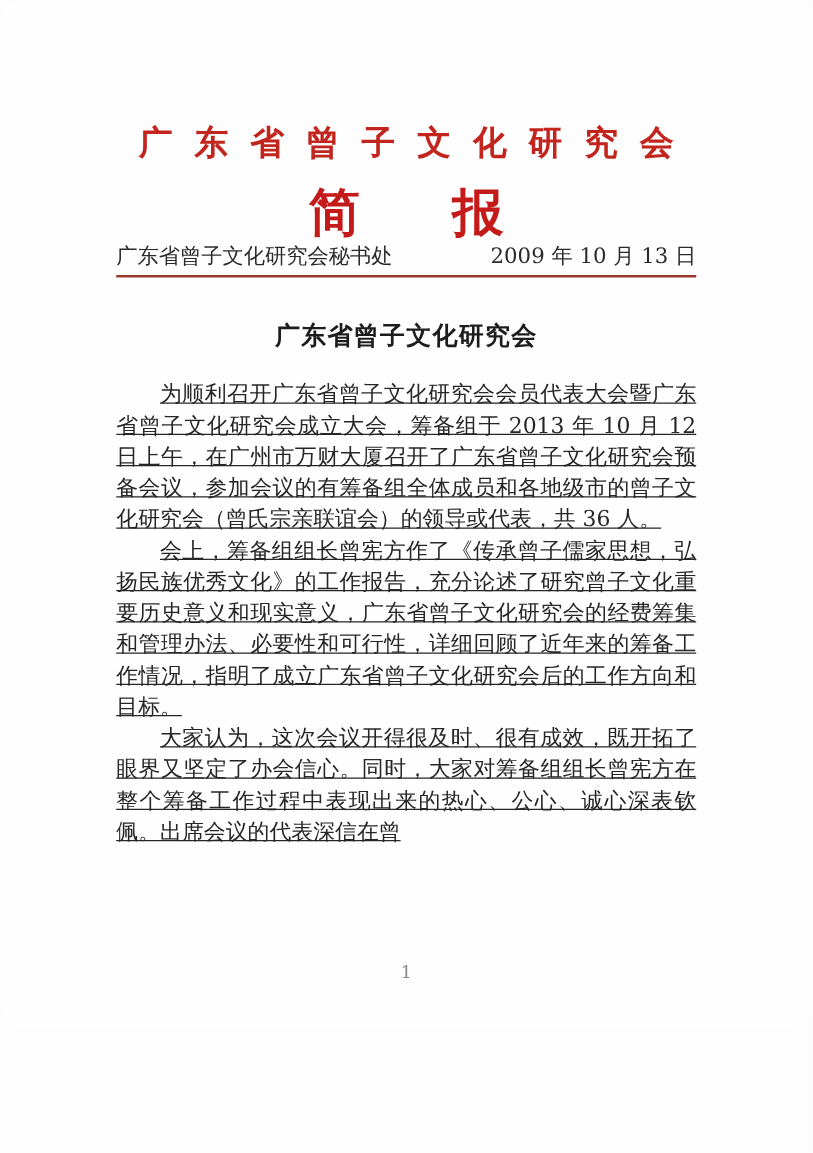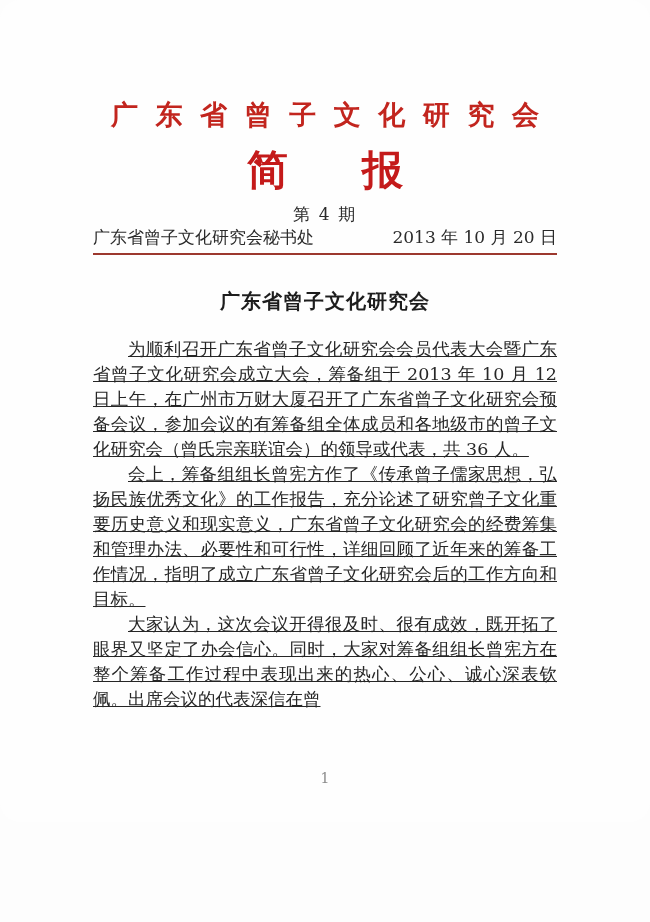--- a/index.html
+++ b/index.html
@@ -93,25 +93,24 @@
 </style>
 </head>
 <body>
 
 <div class="page">
 
   <div class="org-title">广东省曾子文化研究会</div>
 
   <div class="masthead">简报</div>
 
-  <div class="issue-line">第 4 期</div>
 
   <div class="meta-row">
     <span>广东省曾子文化研究会秘书处</span>
-    <span>2013 年 10 月 20 日</span>
+    <span>2009 年 10 月 13 日</span>
   </div>
 
   <hr class="red-rule">
 
   <div class="doc-title">
     <div>广东省曾子文化研究会</div>
   </div>
 
   <div class="body-text">
     <p>为顺利召开广东省曾子文化研究会会员代表大会暨广东省曾子文化研究会成立大会，筹备组于 2013 年 10 月 12 日上午，在广州市万财大厦召开了广东省曾子文化研究会预备会议，参加会议的有筹备组全体成员和各地级市的曾子文化研究会（曾氏宗亲联谊会）的领导或代表，共 36 人。</p>

